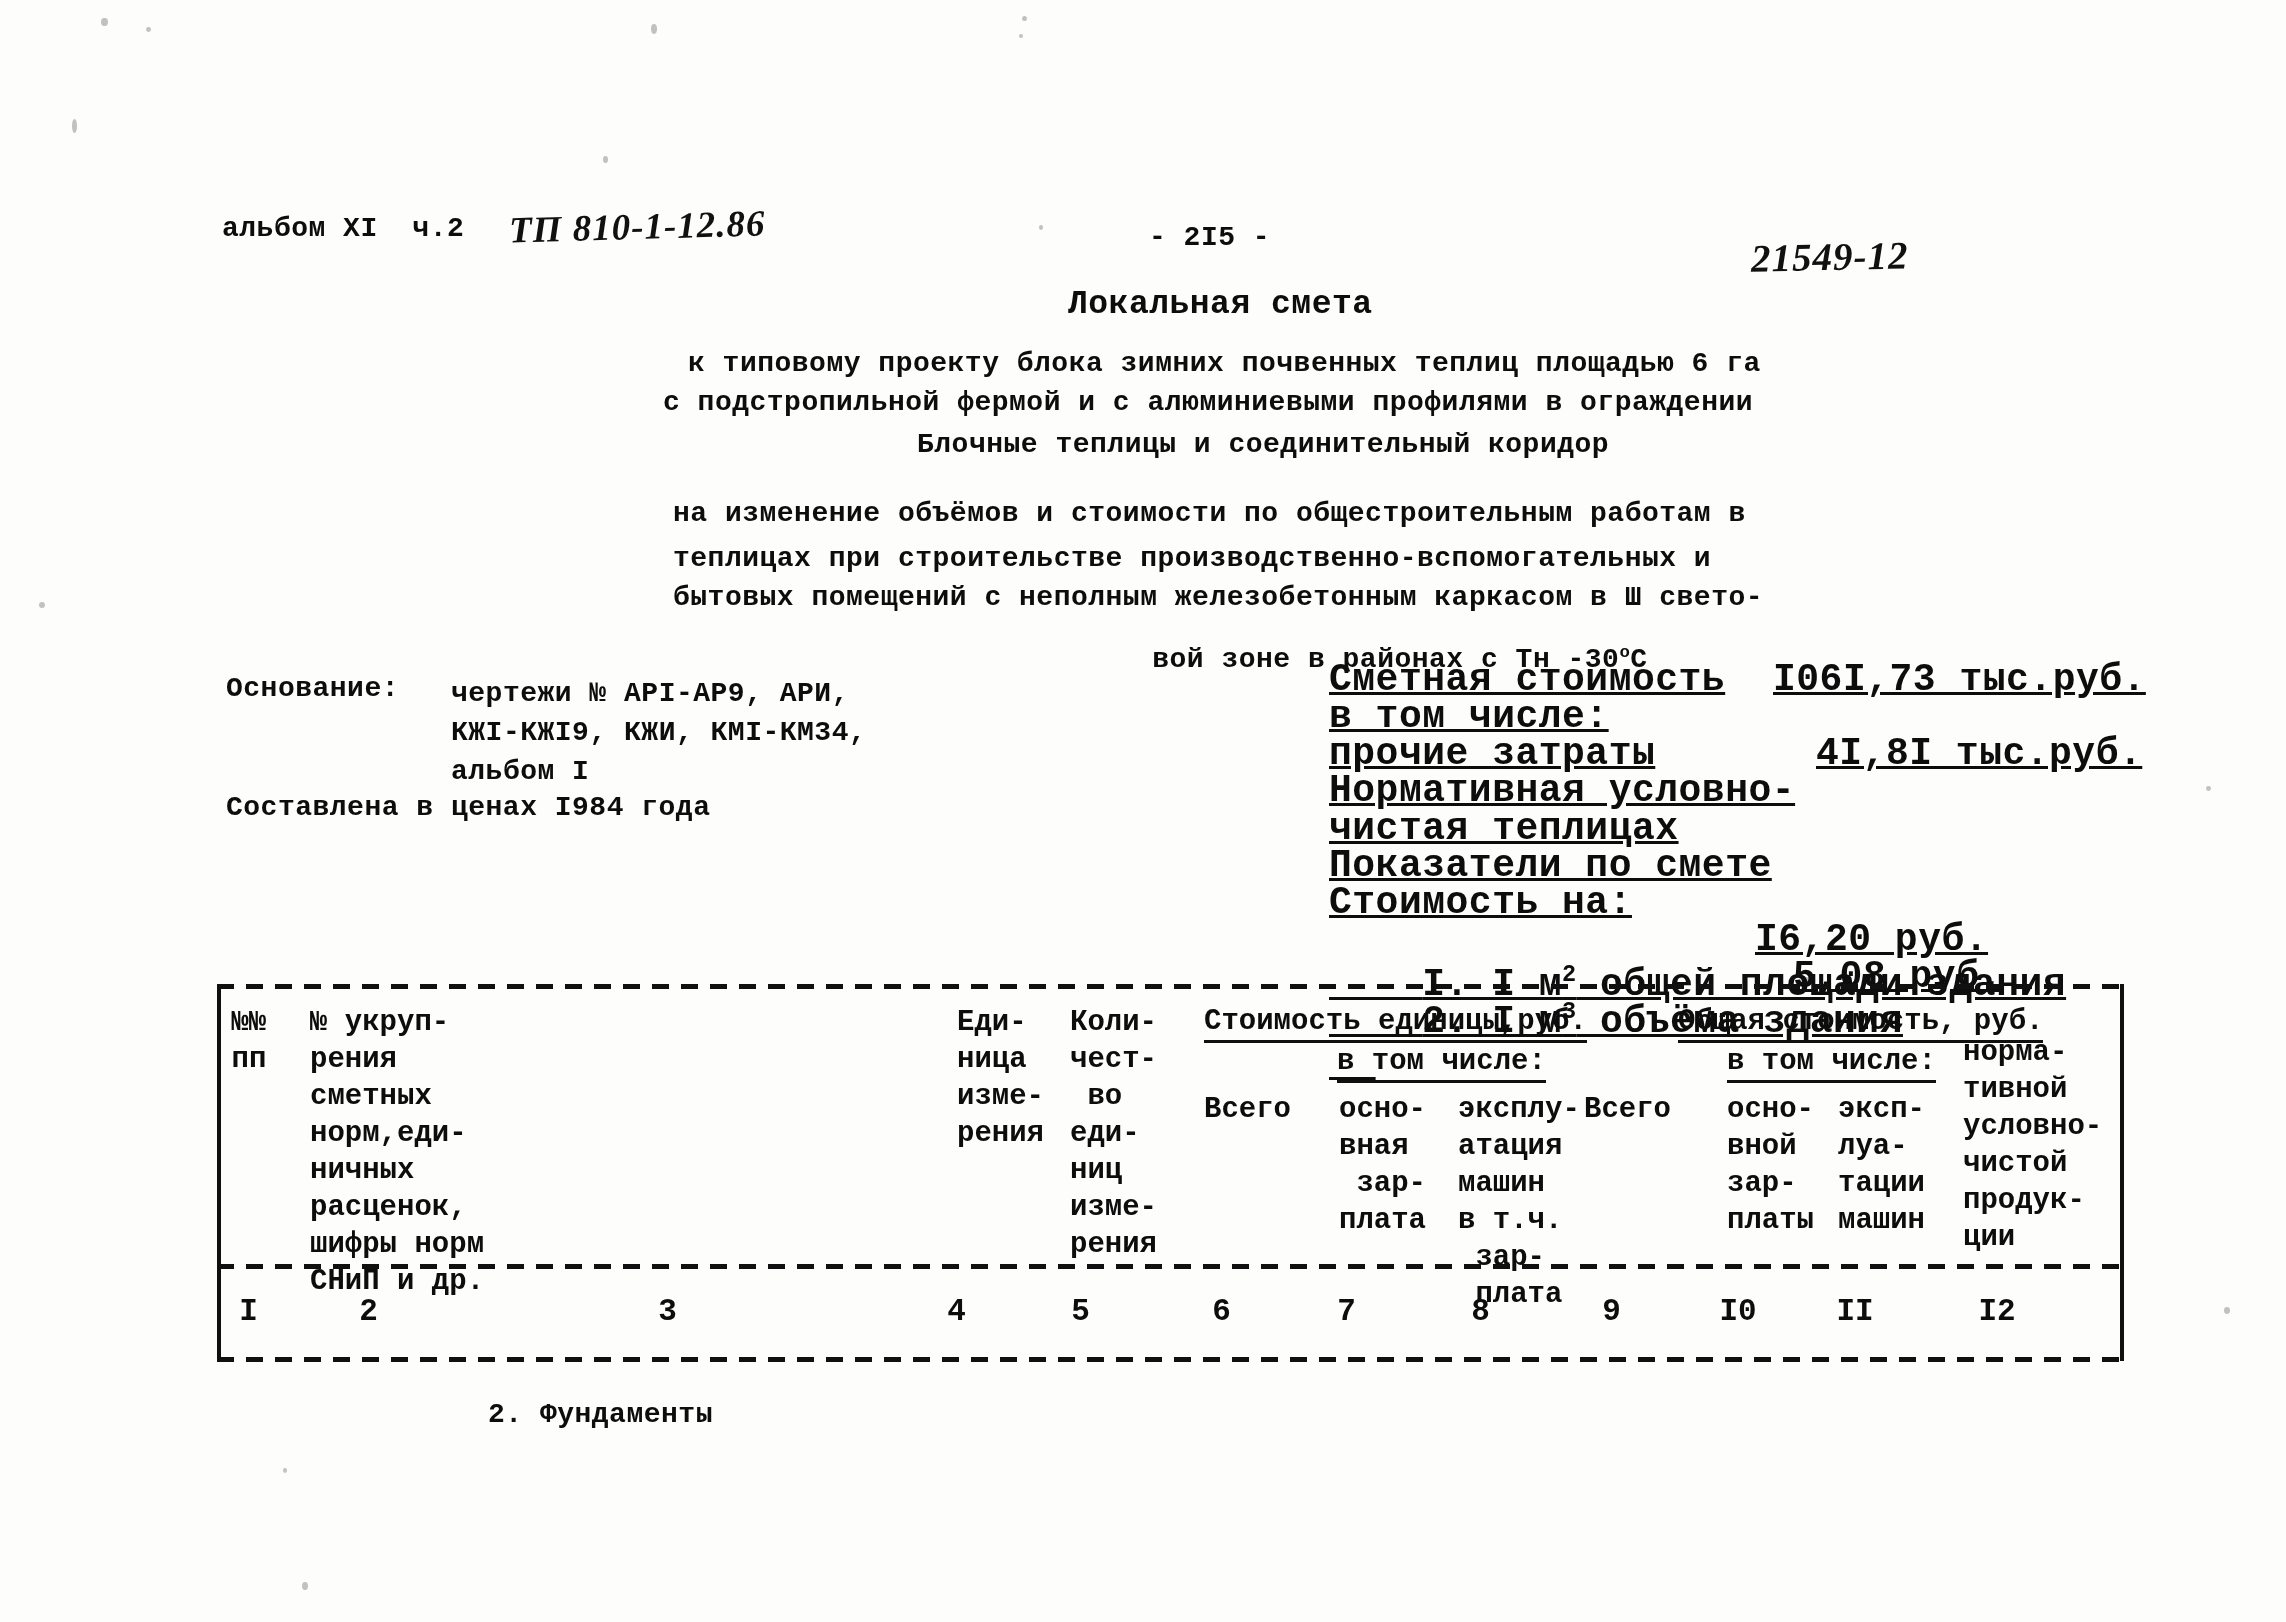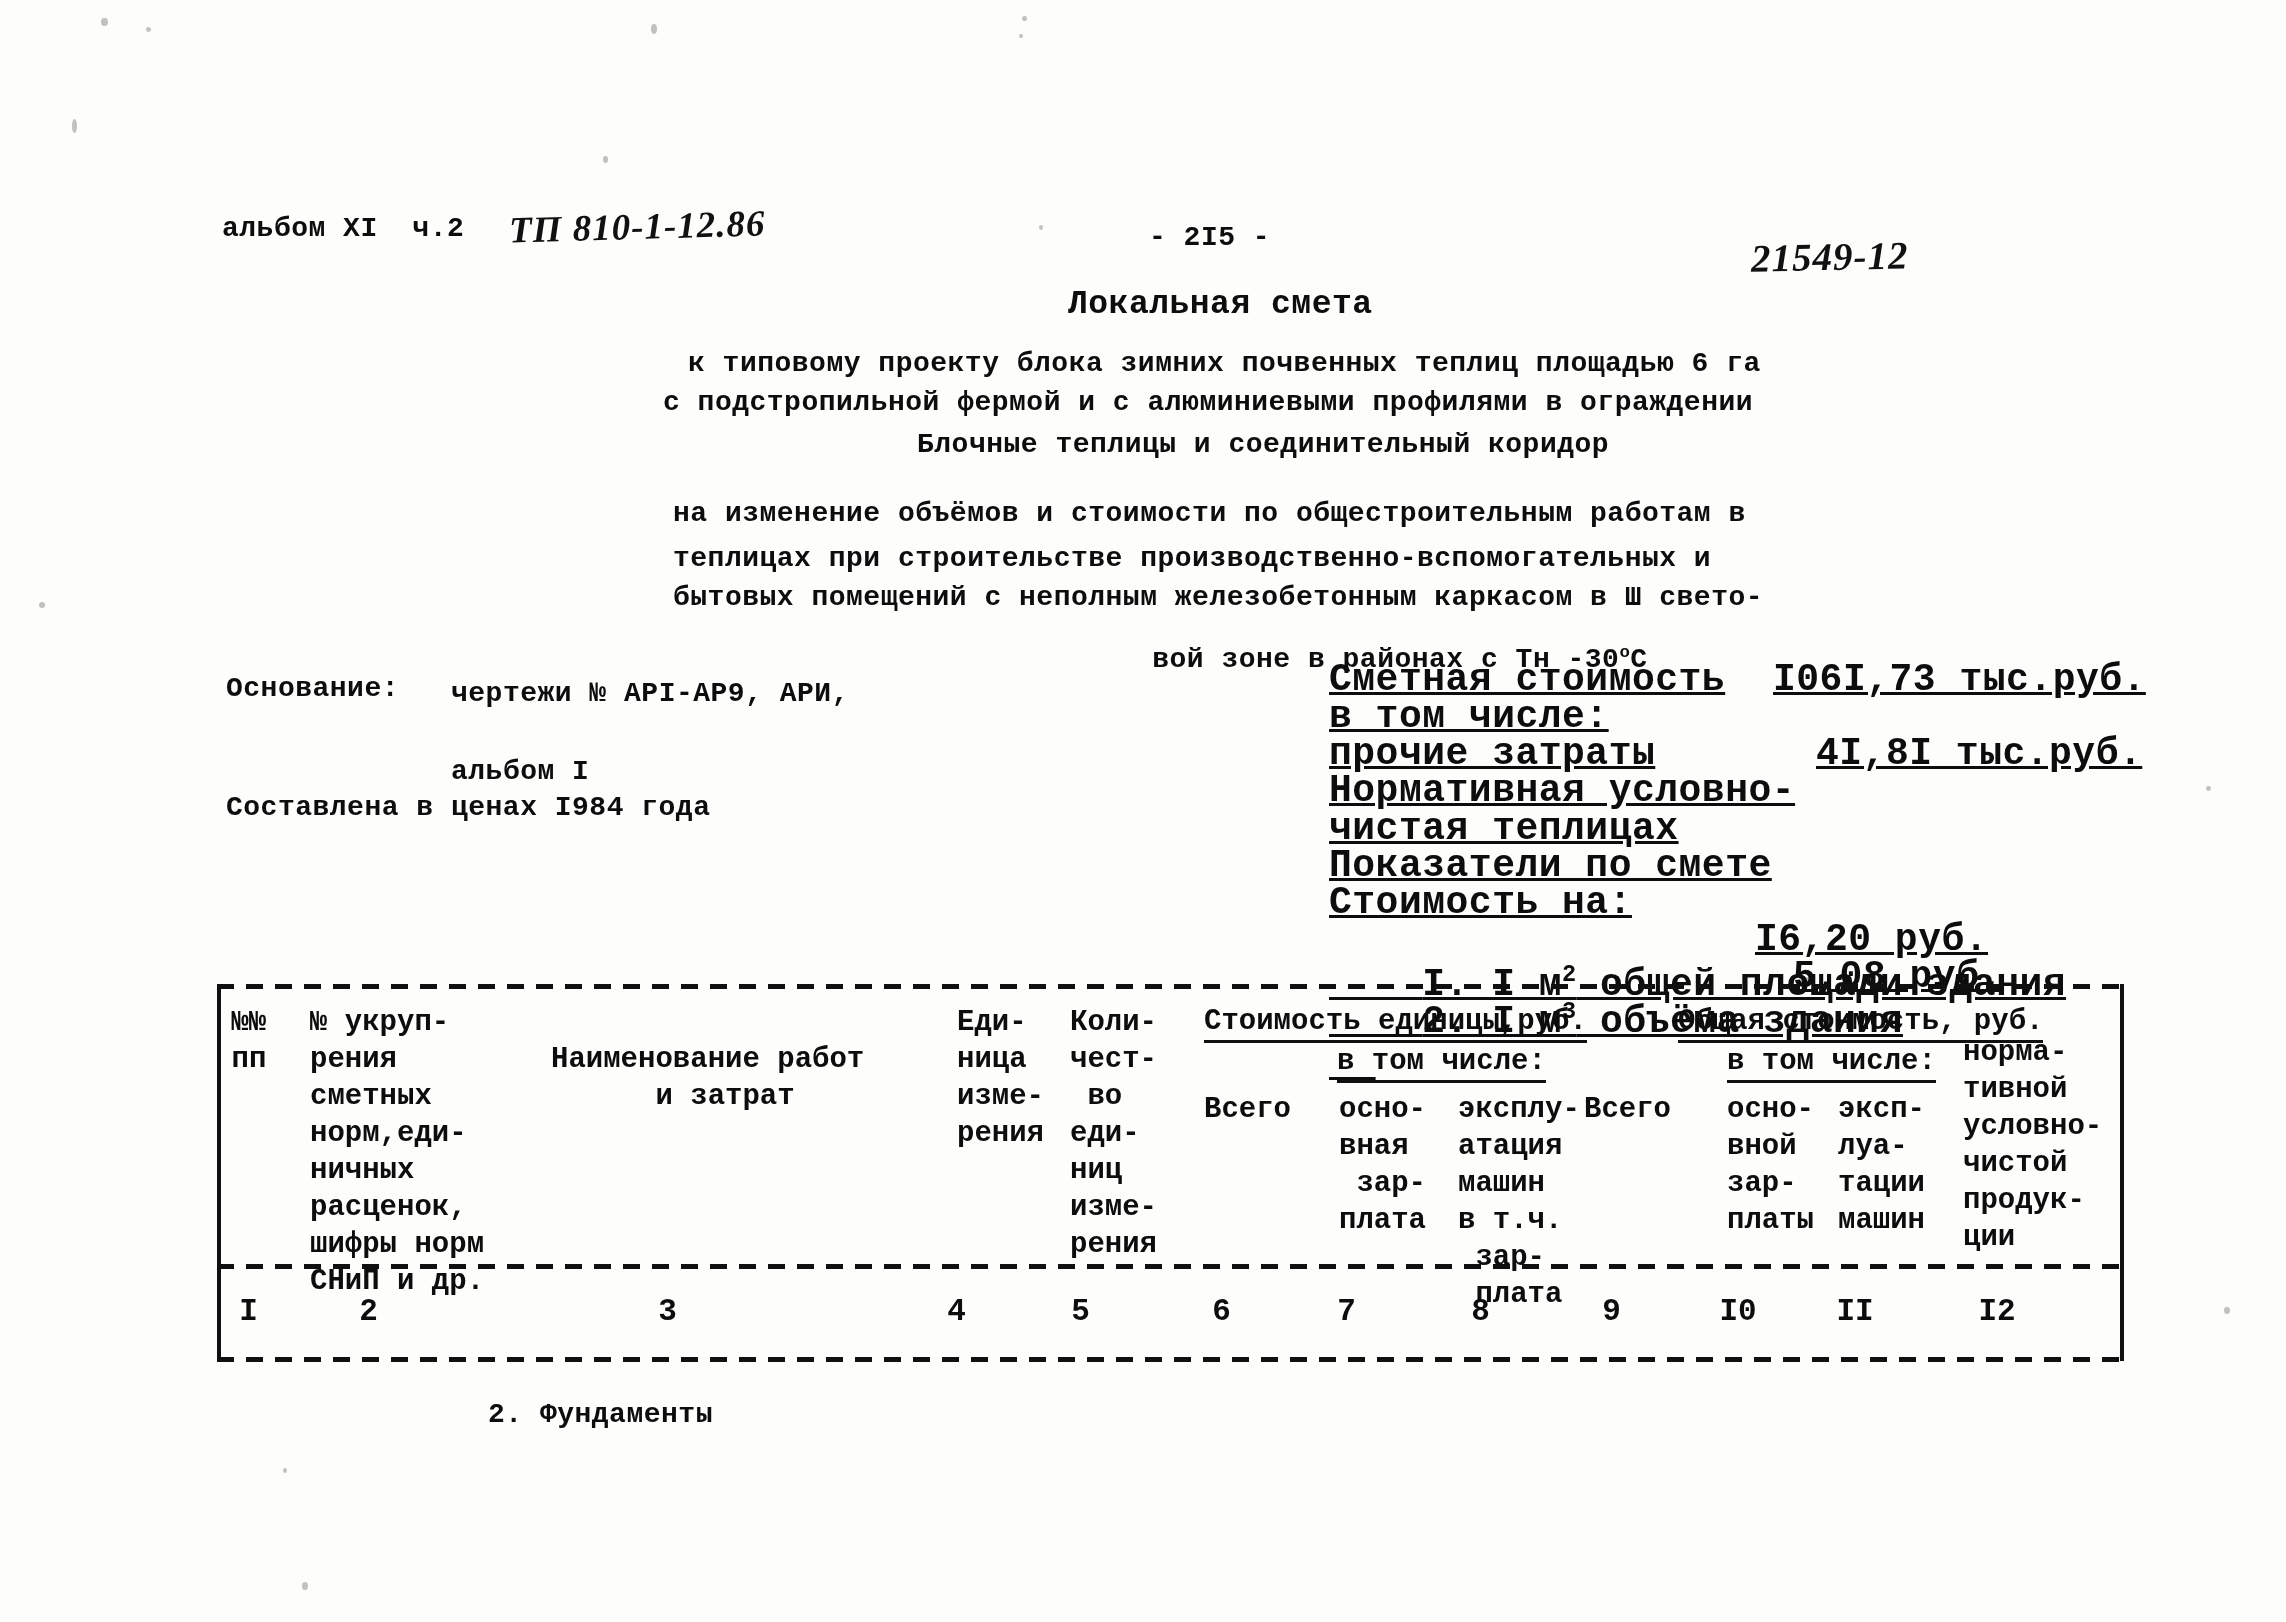--- a/index.html
+++ b/index.html
@@ -144,20 +144,21 @@
 
   <div class="tw f33 lh42" style="left:673px; top:493px;">на изменение объёмов и стоимости по общестроительным работам в</div>
   <div class="tw f33 lh42" style="left:673px; top:538px;">теплицах при строительстве производственно-вспомогательных и</div>
   <div class="tw f33 lh42" style="left:673px; top:577px;">бытовых помещений с неполным железобетонным каркасом в Ш свето-</div>
   <div class="tw f33" style="left:1083px; top:612px;">
     <span>вой зоне в районах с Тн -30</span><sup class="ss">о</sup><span>С</span>
   </div>
 
   <div class="tw f33" style="left:226px; top:673px;">Основание:</div>
   <div class="tw f33 lh42" style="left:451px; top:673px;">чертежи № АРI-АР9, АРИ,</div>
+  <div class="tw f33 lh42" style="left:451px; top:712px;">КЖI-КЖI9, КЖИ, КМI-КМ34,</div>
   <div class="tw f33 lh42" style="left:451px; top:751px;">альбом I</div>
 
   <div class="tw f33" style="left:226px; top:792px;">Составлена в ценах I984 года</div>
 
   <div class="tw f31" style="left:1329px; top:658px;">Сметная стоимость</div>
   <div class="tw f31" style="left:1773px; top:658px;">I06I,73 тыс.руб.</div>
 
   <div class="tw f31" style="left:1329px; top:695px;">в том числе:</div>
 
   <div class="tw f31" style="left:1329px; top:732px;">прочие затраты</div>
@@ -190,22 +191,20 @@
     <div class="colhead" style="left:14.6px; top:19.5px;">№№
 пп</div>
     <div class="colhead" style="left:93px; top:19.5px;">№ укруп-
 рения
 сметных
 норм,еди-
 ничных
 расценок,
 шифры норм
 СНиП и др.</div>
-    <div class="colhead" style="left:334px; top:57px;">Наименование работ
-      и затрат</div>
     <div class="colhead" style="left:740px; top:19.5px;">Еди-
 ница
 изме-
 рения</div>
     <div class="colhead" style="left:853px; top:19.5px;">Коли-
 чест-
  во
 еди-
 ниц
 изме-

